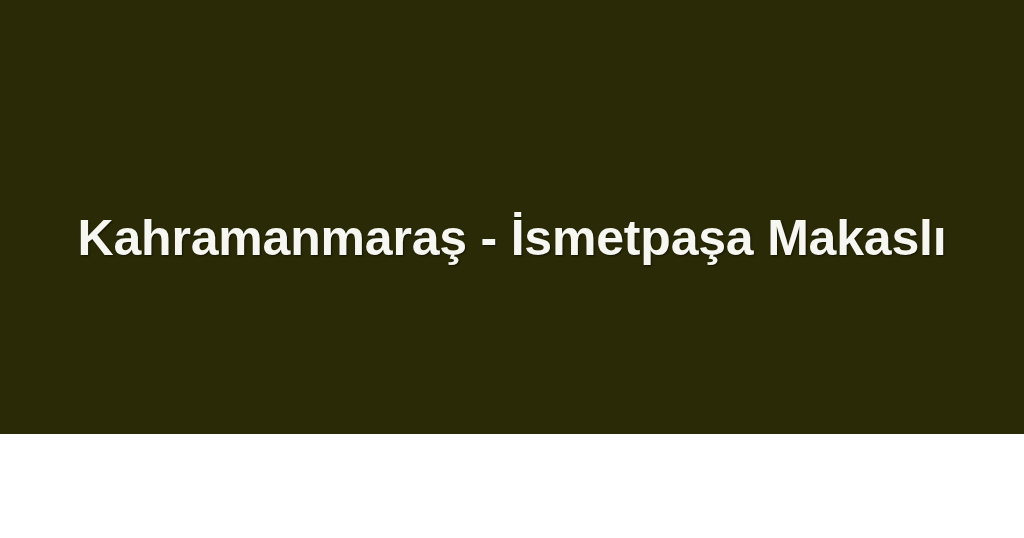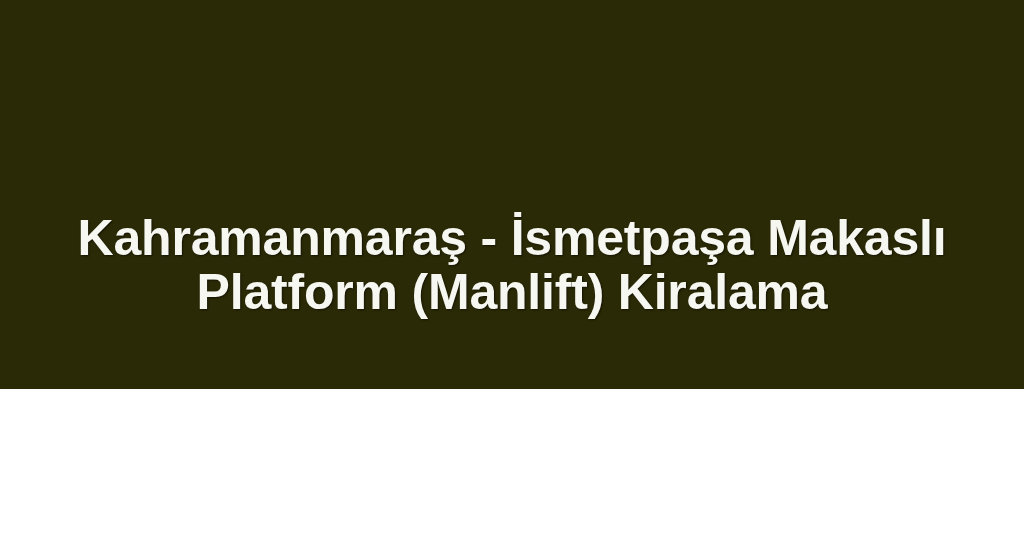--- a/index.html
+++ b/index.html
@@ -13,21 +13,21 @@
     height: 538px;
     overflow: hidden;
     font-family: "Liberation Sans", sans-serif;
   }
 
   
   .preview-card {
     position: relative;
     box-sizing: border-box;
     width: 1024px;
-    height: 389px;
+    height: 434px;
     background: #2B2A06;
     display: flex;
     align-items: center;
     justify-content: center;
     overflow: hidden;
   }
 
   
   .title-block {
     position: absolute;
@@ -51,16 +51,15 @@
     text-shadow: 1px 1px 2px rgba(0, 0, 0, 0.55);
   }
 </style>
 </head>
 <body>
 
 <div class="preview-card">
 
   <div class="title-block">
     <span class="title-line">Kahramanmaraş - İsmetpaşa Makaslı</span>
-    <span class="title-line">Platform (Manlift) Kiralama</span>
   </div>
 
 </div>
 
 </body></html>

